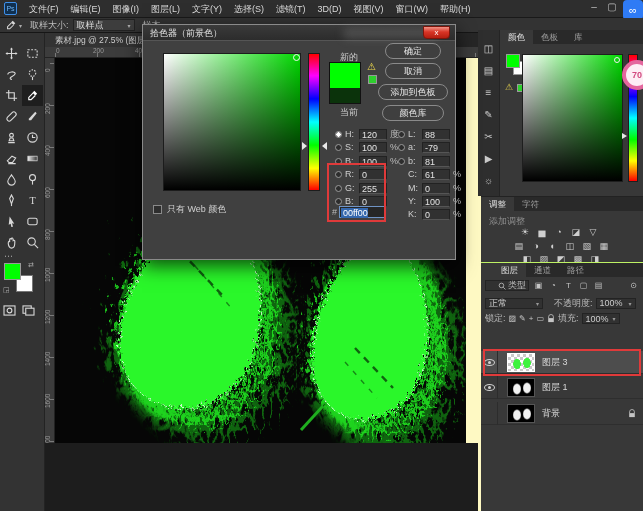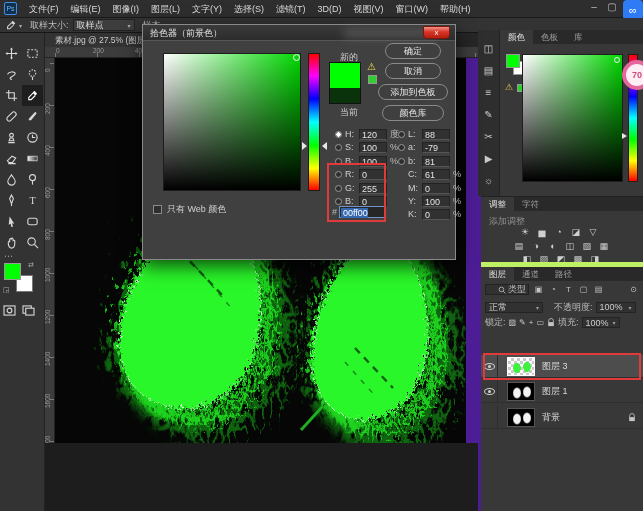--- a/index.html
+++ b/index.html
@@ -1,18 +1,18 @@
 <!DOCTYPE html>
 <html><head>
 <meta charset="utf-8">
 <style>
   * { margin:0; padding:0; box-sizing:border-box; }
   html,body { background:#111; }
   body { font-family:"Liberation Sans", sans-serif; }
-  #app { position:relative; width:643px; height:511px; background:#4c1d95; overflow:hidden;
+  #app { position:relative; width:643px; height:511px; background:#fef9c3; overflow:hidden;
          font-size:9px; color:#d6d6d6; }
 
   
   .menubar { position:absolute; left:0; top:0; width:643px; height:18px; background:#2e2e2e;
              border-bottom:1px solid #191919; display:flex; align-items:center; }
   .ps-logo { width:13px; height:13px; margin:0 6px 0 4px; border:1px solid #3f8fe8; border-radius:2px;
              color:#6db3f2; font-size:7px; display:flex; align-items:center; justify-content:center; background:#103050; }
   .menu-item { padding:0 6px; line-height:18px; color:#d9d9d9; font-size:9px; white-space:nowrap; cursor:default; }
   .win-btns { position:absolute; right:22px; top:0; display:flex; }
   .win-btn { width:18px; height:16px; text-align:center; line-height:14px; color:#bbb; font-size:10px; }
@@ -140,21 +140,21 @@
   .badge70 { position:absolute; left:622px; top:60px; width:30px; height:30px; border-radius:50%;
              background:#fdeef5; border:4px solid #e4679e; color:#d2497f; font-size:9px; font-weight:bold;
              display:flex; align-items:center; justify-content:center; z-index:45; }
 
   .adj-panel { position:absolute; left:481px; top:196px; width:162px; height:66px; background:#383838; border-top:1px solid #222; }
   .adj-add { position:absolute; left:8px; top:18px; color:#8f8f8f; }
   .adj-row { position:absolute; display:flex; gap:5px; }
   .adj-ico { width:12px; height:10px; color:#cfcfcf; font-size:9px; text-align:center; line-height:10px; }
   .adj-r1 { left:38px; top:30px; } .adj-r2 { left:32px; top:44px; } .adj-r3 { left:40px; top:57px; }
 
-  .layers-panel { position:absolute; left:481px; top:262px; width:162px; height:249px; background:#383838; border-top:5px solid #bef264; }
+  .layers-panel { position:absolute; left:481px; top:262px; width:162px; height:249px; background:#383838; border-top:1px solid #bef264;padding-left:12px; }
   .lp-filter { position:absolute; left:0; top:15px; width:162px; height:15px; display:flex; align-items:center; gap:4px; padding:0 4px; }
   .lp-filter-dd { width:44px; height:11px; background:#313131; border:1px solid #232323; color:#bbb;
                   display:flex; align-items:center; gap:2px; padding:0 2px;justify-content:flex-end; }
   .lp-fico { color:#c5c5c5; font-size:8px; width:11px; text-align:center; }
   .lp-blend { position:absolute; left:0; top:33px; width:162px; height:14px; display:flex; align-items:center; padding:0 4px; gap:3px; }
   .lp-dd { height:11px; background:#313131; border:1px solid #232323; color:#ccc; display:flex;
            align-items:center; justify-content:space-between; padding:0 3px; }
   .lp-lock { position:absolute; left:0; top:49px; width:162px; height:13px; display:flex; align-items:center; padding:0 4px; gap:3px; color:#bbb; }
   .lp-lockico { color:#c5c5c5; font-size:8px; }
   .layer-row { position:absolute; left:0; width:162px; height:23px; display:flex; align-items:center;

